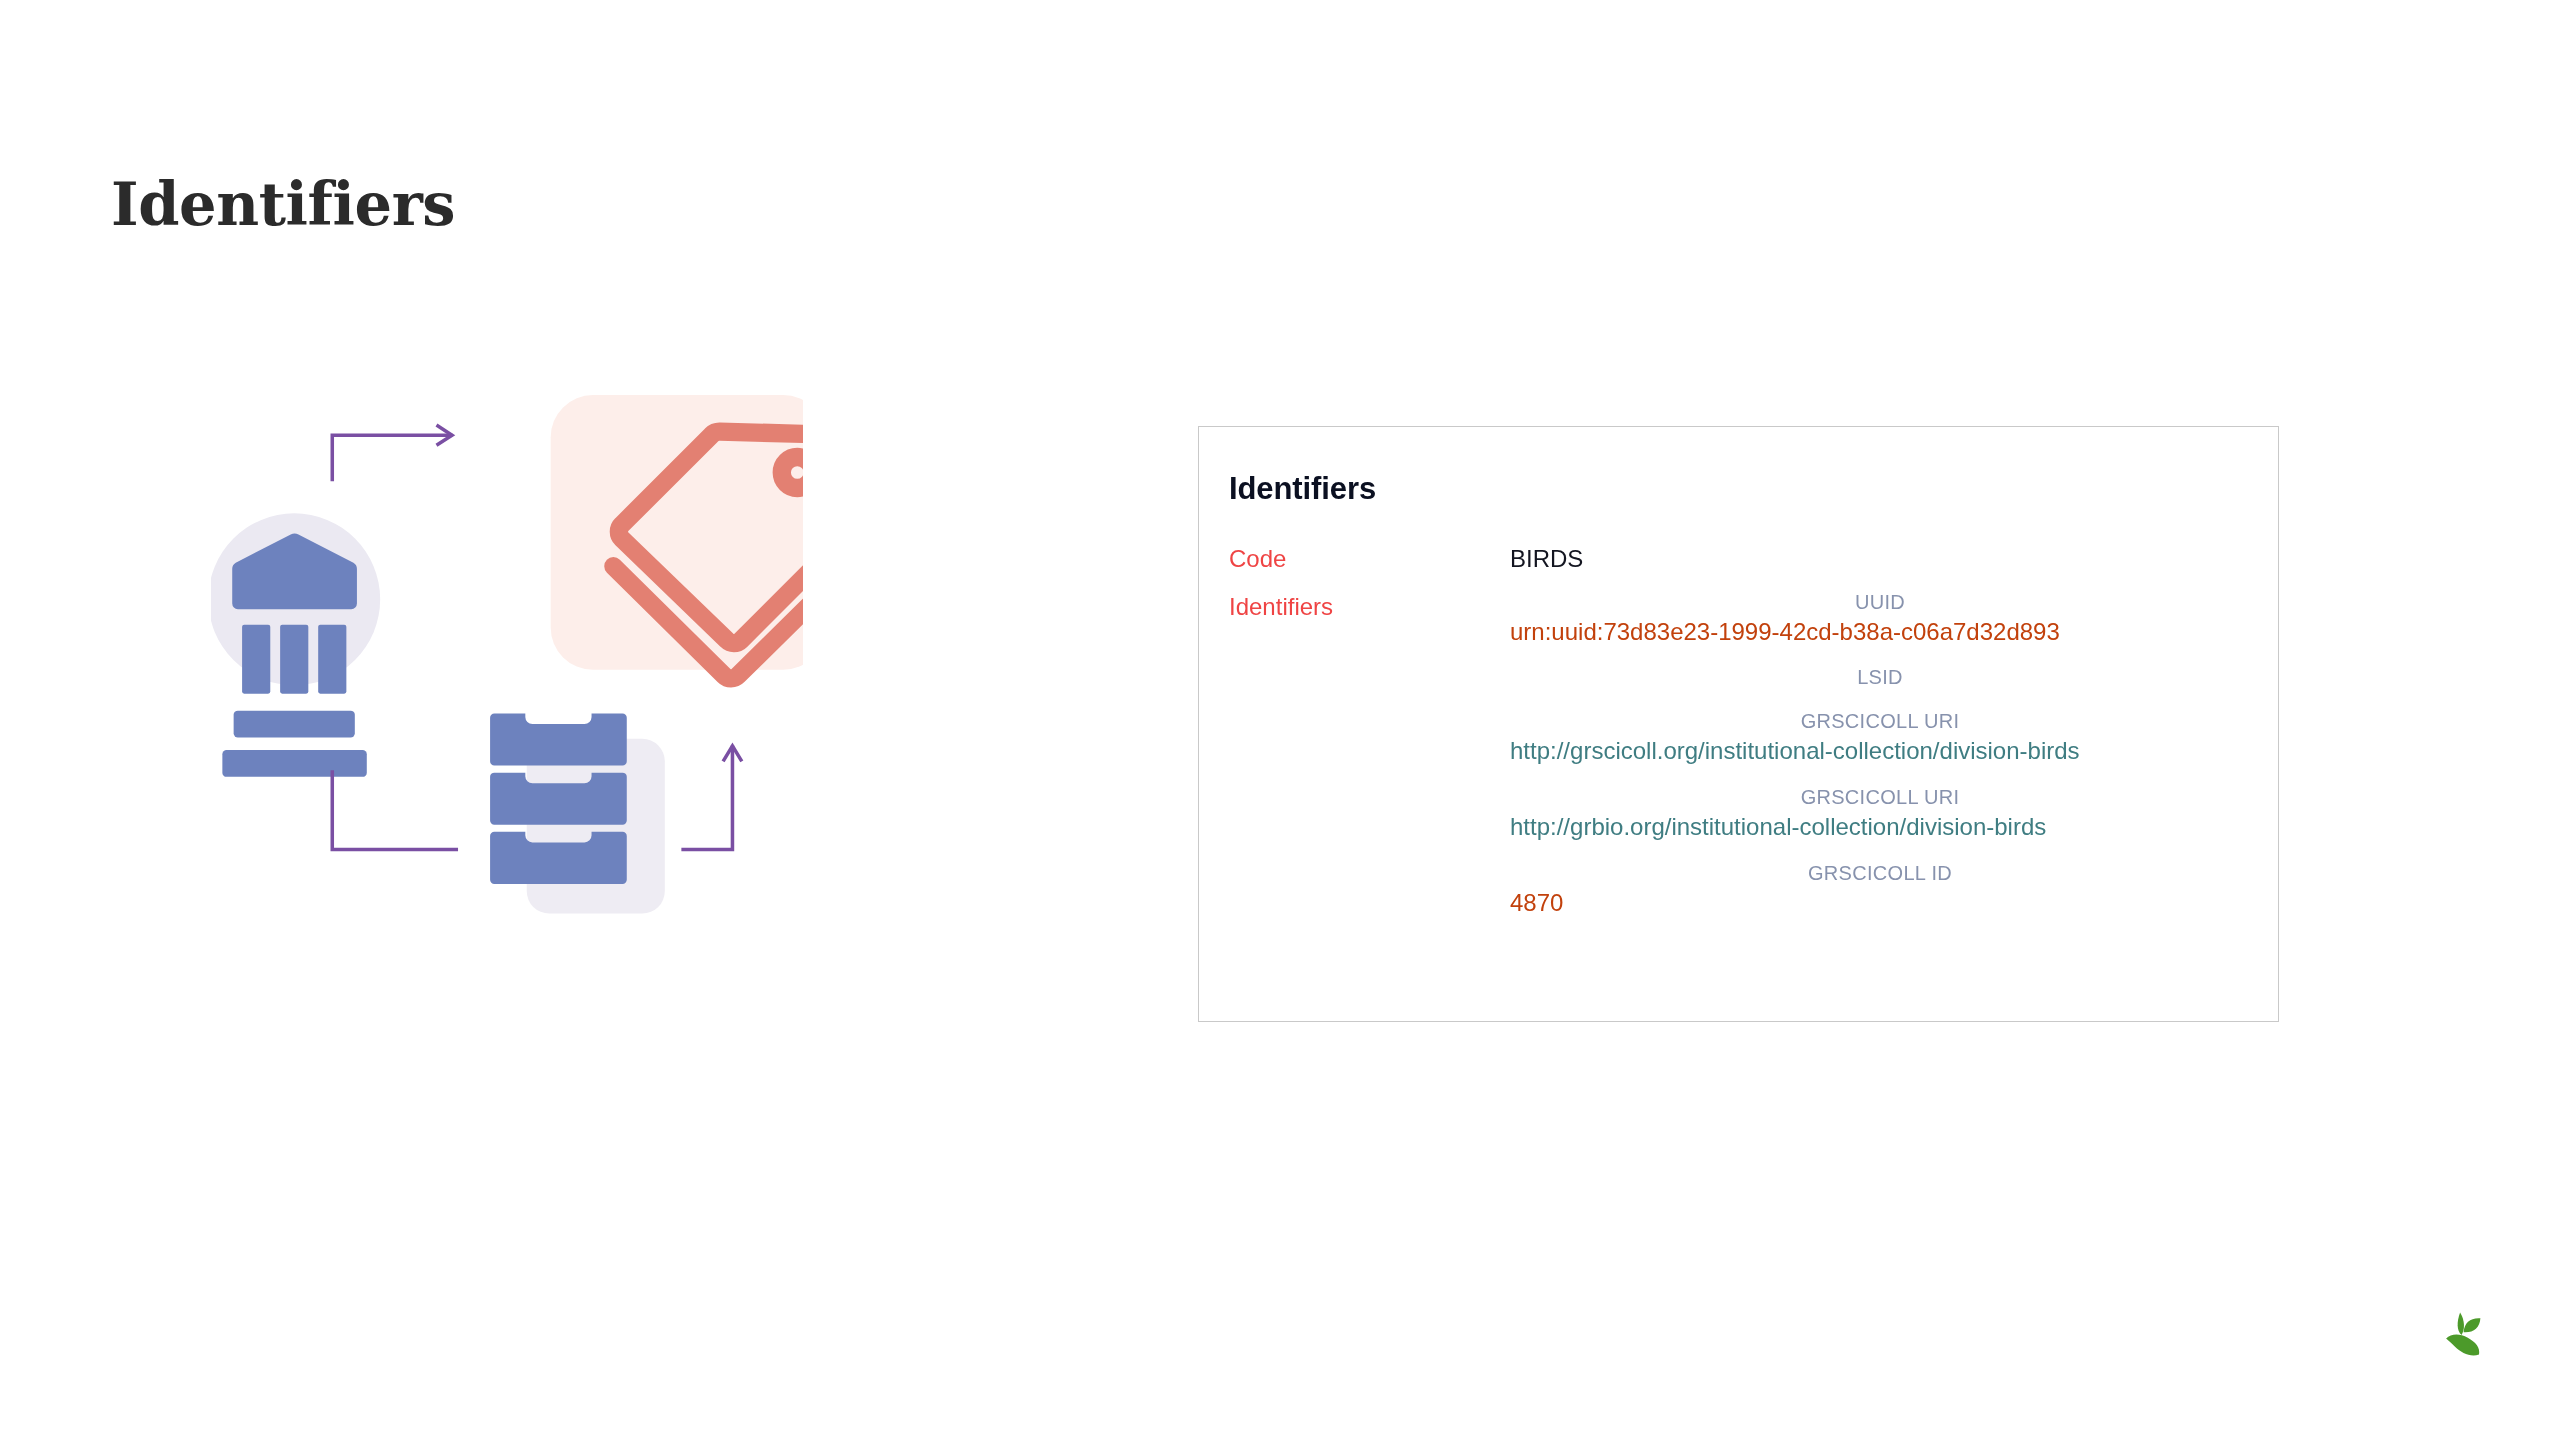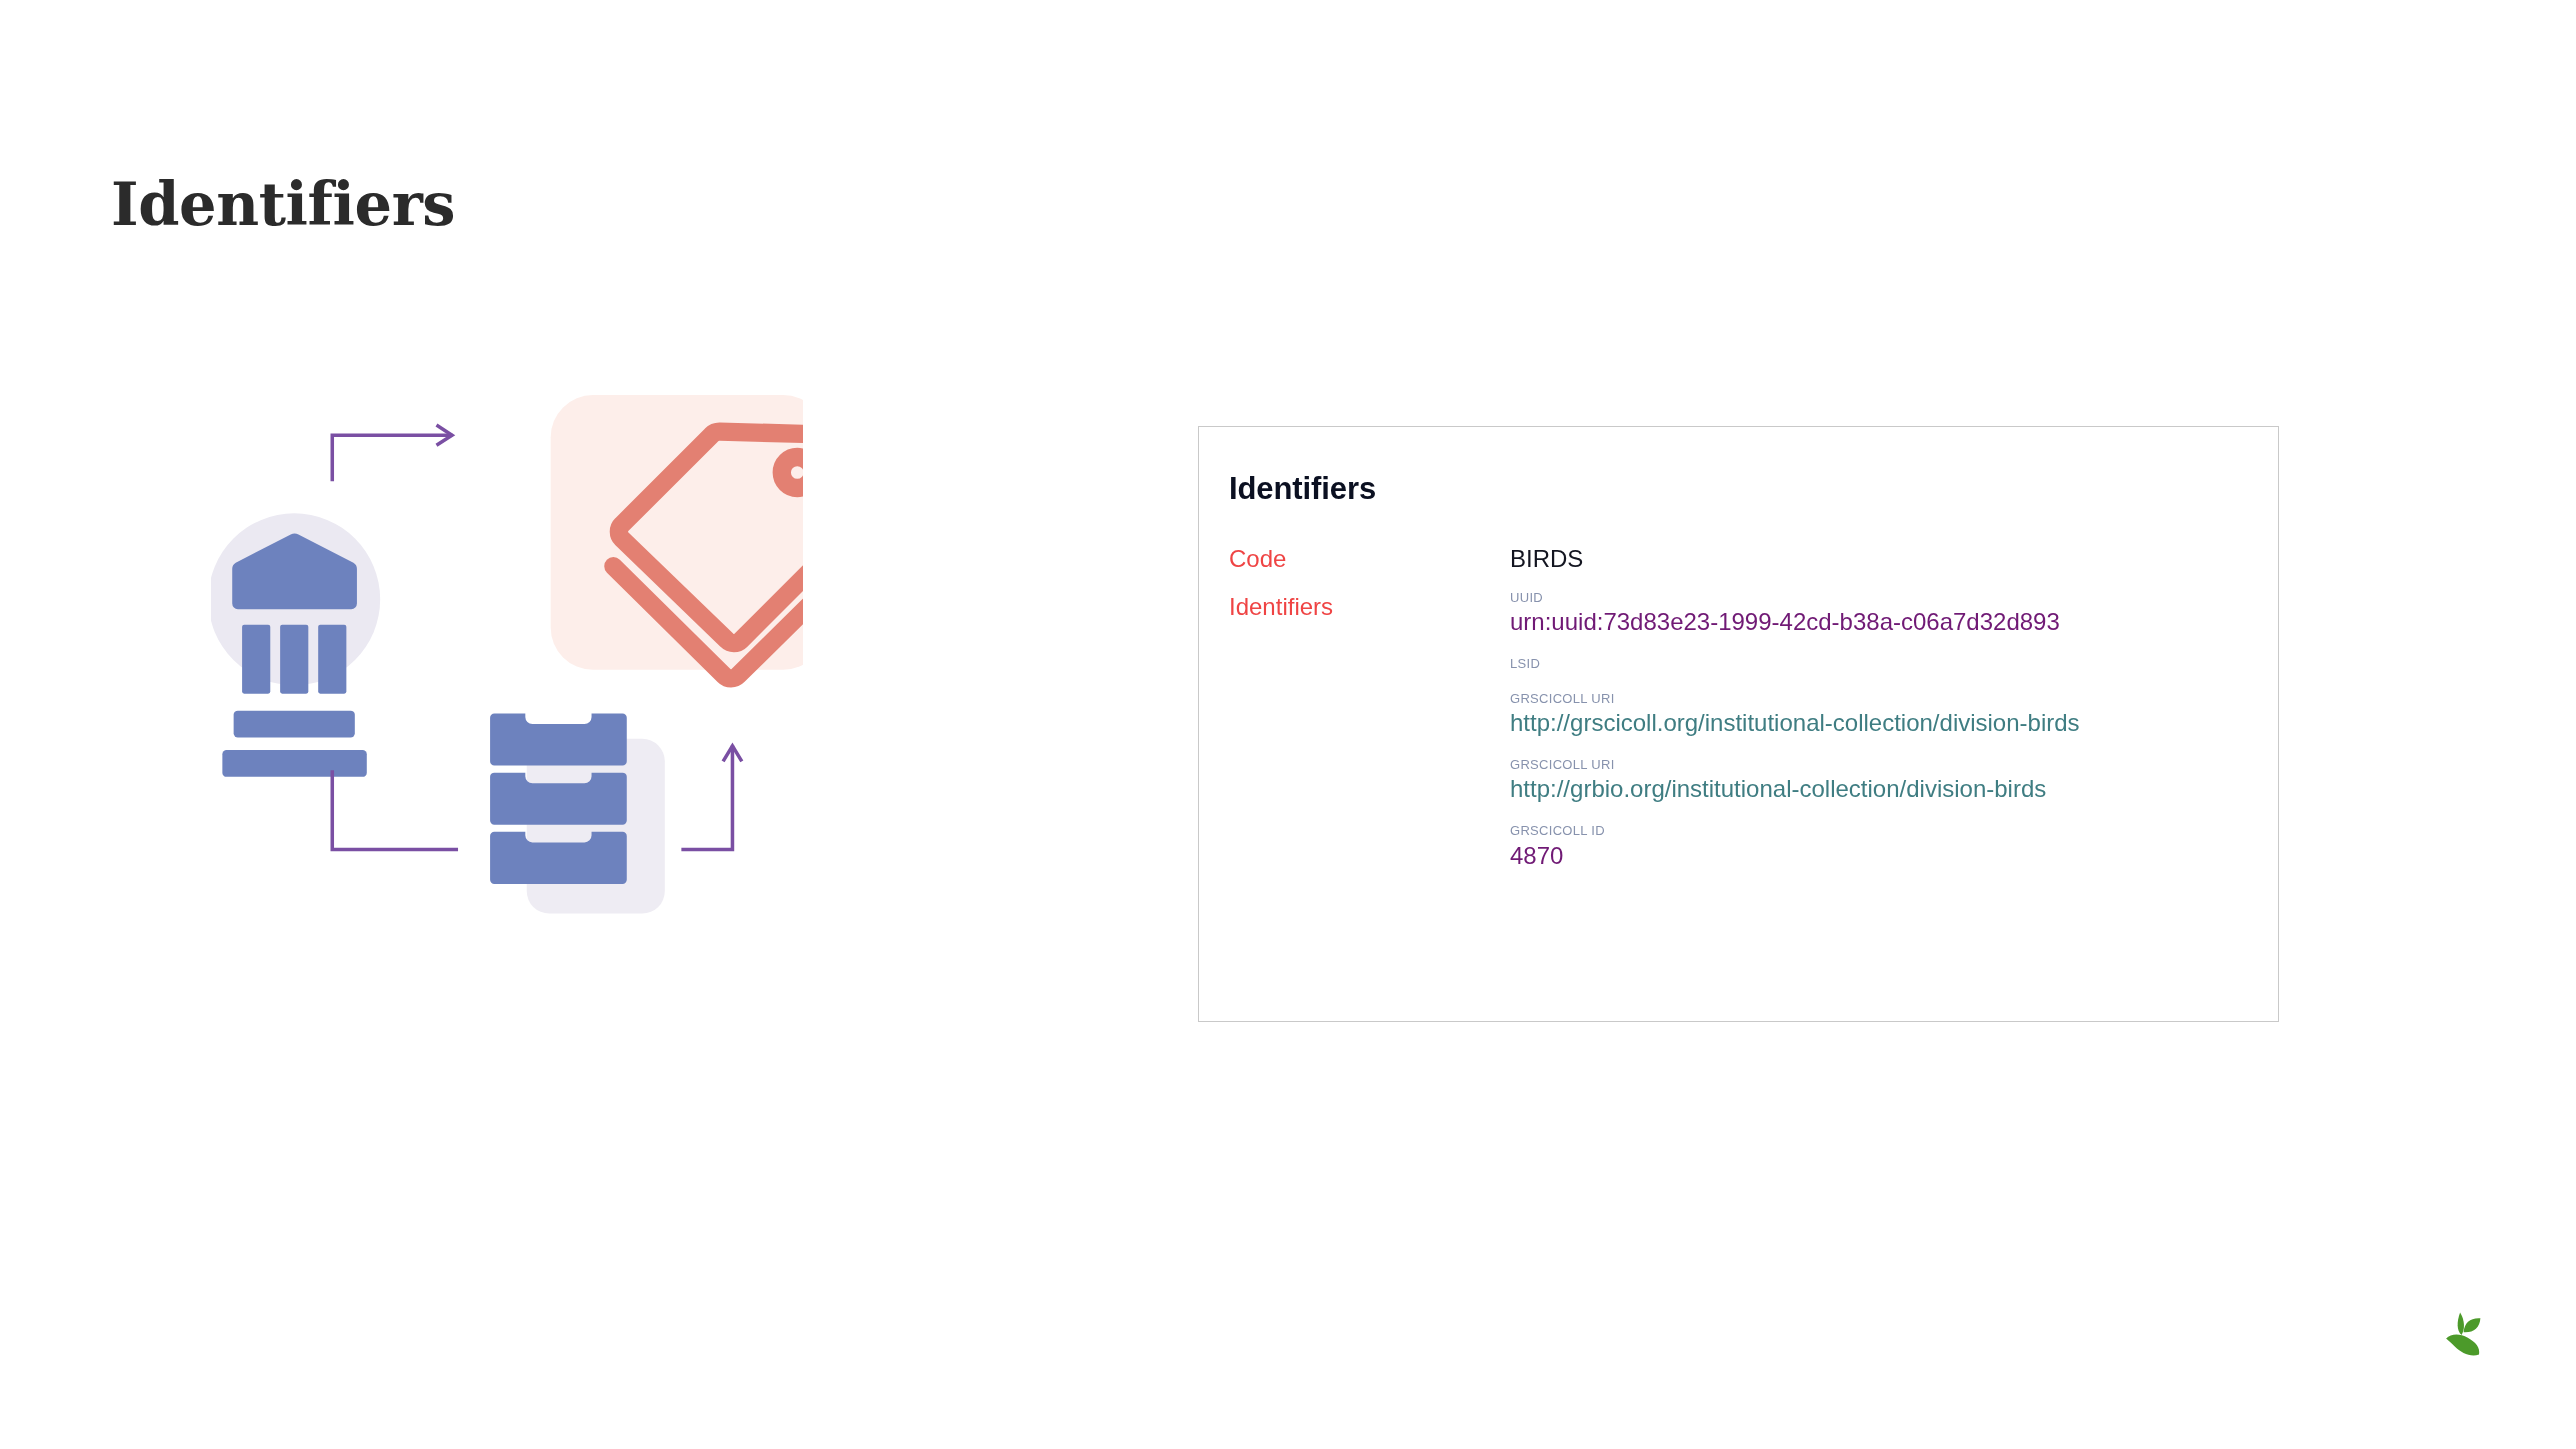--- a/index.html
+++ b/index.html
@@ -87,29 +87,30 @@
   }
 
   .ident-list {
     display: block;
   }
   .ident-item {
     margin-bottom: 17px;
   }
   .ident-item:last-child { margin-bottom: 16px; }
   .ident-type {
-    font-size: 13px;
+    font-size: 20px;
     color: #8792ad;
     letter-spacing: 0.3px;
     line-height: 1.35;
     text-transform: uppercase;
+    text-align: center;
   }
   .ident-text {
     font-size: 24px;
-    color: #701a75;
+    color: #c2410c;
     line-height: 1.32;
     word-break: break-all;
   }
   .ident-text.link {
     color: #3f7d82;
   }
 
   
   #leaf-logo {
     position: absolute;

